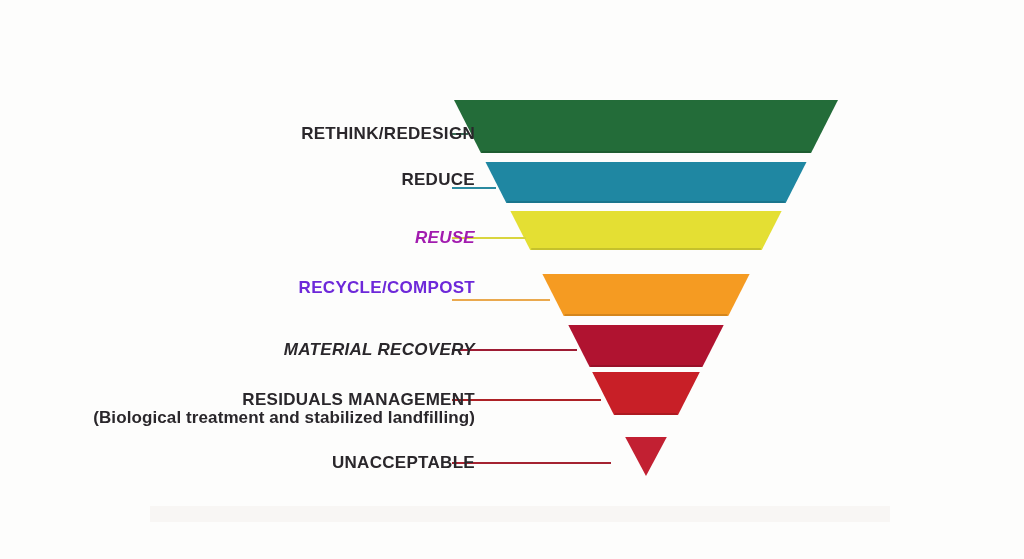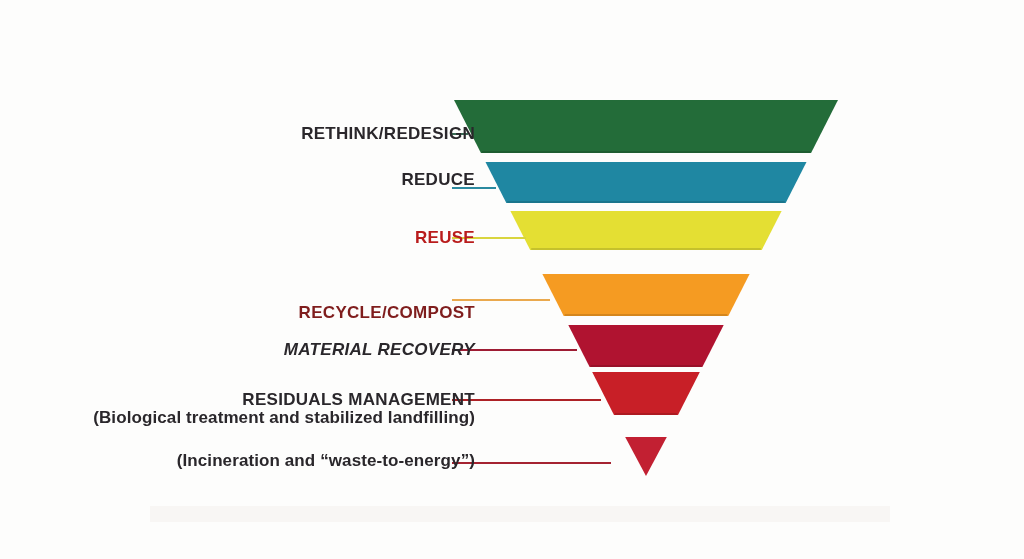--- a/index.html
+++ b/index.html
@@ -67,30 +67,30 @@
       <polygon points="625.1761,437 666.8239,437 646,476" fill="#c22032"></polygon>
       <line x1="452" y1="463" x2="611" y2="463" stroke="#a52331" stroke-width="2"></line>
     </svg>
   <div id="labels">
       <div class="level-label" style="top: 124px; color: rgb(42, 39, 43);">
         <span class="main">RETHINK/REDESIGN</span>
       </div>
       <div class="level-label" style="top: 170px; color: rgb(42, 39, 43);">
         <span class="main">REDUCE</span>
       </div>
-      <div class="level-label" style="top: 228px; color: #b91c1c;">
+      <div class="level-label" style="top: 228px; color: #a21caf; font-style: italic;">
         <span class="main">REUSE</span>
       </div>
-      <div class="level-label" style="top: 303px; color: #7f1d1d;">
+      <div class="level-label" style="top: 278px; color: #6d28d9;">
         <span class="main">RECYCLE/COMPOST</span>
       </div>
       <div class="level-label" style="top: 340px; color: rgb(42, 39, 43); font-style: italic;">
         <span class="main">MATERIAL RECOVERY</span>
       </div>
       <div class="level-label" style="top: 390px; color: rgb(42, 39, 43);">
         <span class="main">RESIDUALS MANAGEMENT</span>
         <span class="sub">(Biological treatment and stabilized landfilling)</span>
       </div>
       <div class="level-label" style="top: 453px; color: rgb(42, 39, 43);">
-        <span class="sub">(Incineration and “waste-to-energy”)</span>
+        <span class="main">UNACCEPTABLE</span>
       </div>
     </div>
 </div>
 
 </body></html>

